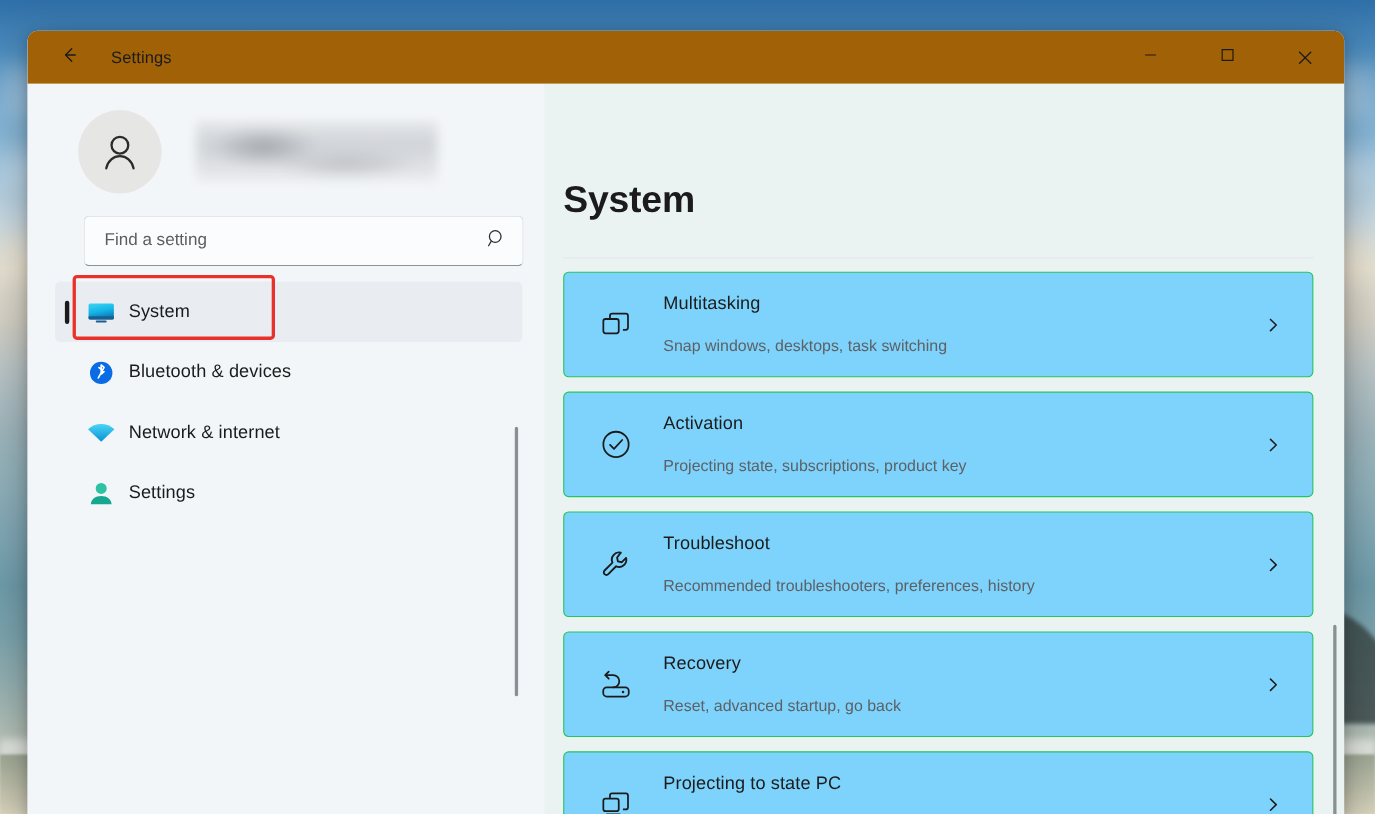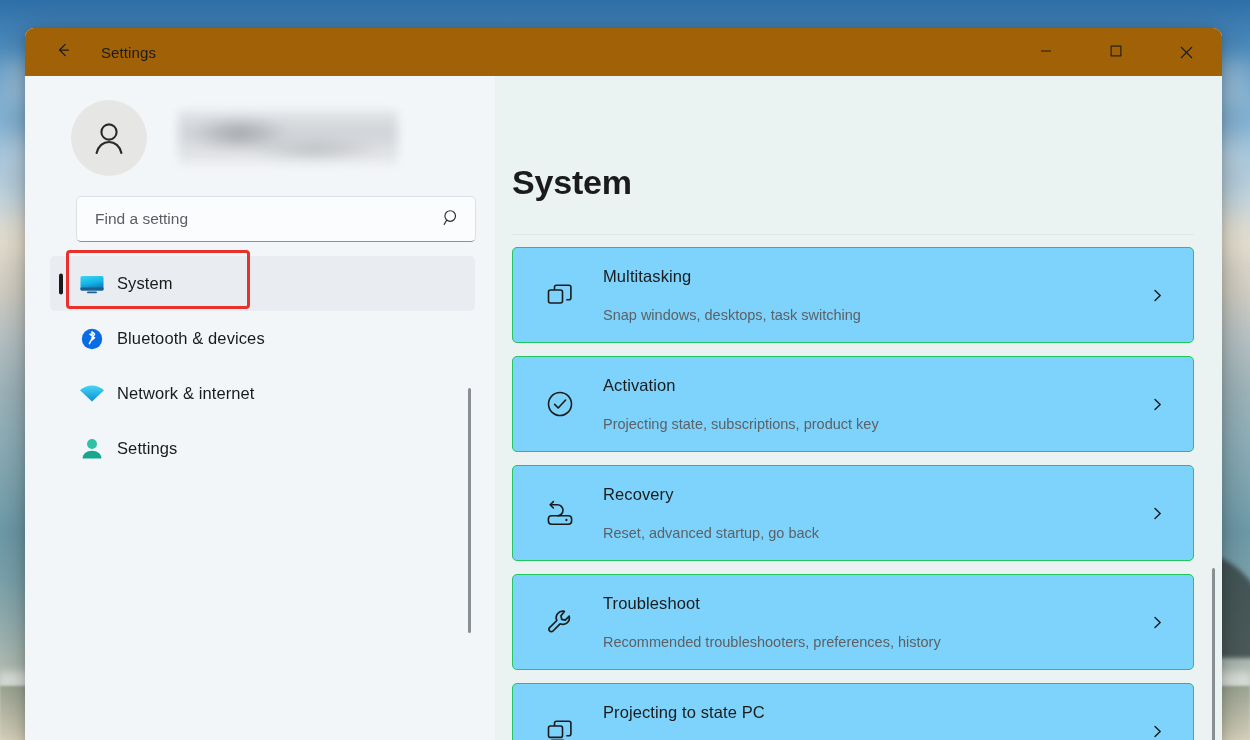--- a/index.html
+++ b/index.html
@@ -504,47 +504,47 @@
             </div>
             <div class="chevron">
               <svg width="17" height="17" viewBox="0 0 17 17" fill="none">
                 <path d="M6 3.4 11.2 8.5 6 13.6" stroke="#1b1b1b" stroke-width="1.4" stroke-linecap="round" stroke-linejoin="round"></path>
               </svg>
             </div>
           </div>
 
           <div class="card">
             <div class="card-icon">
+              <svg width="32" height="32" viewBox="0 0 32 32" fill="none" stroke="#1b1b1b" stroke-width="1.7">
+                <path d="M20.4 5.4a6.6 6.6 0 0 0-7.6 9.1L5.6 21.6a2.4 2.4 0 0 0 3.4 3.4l7.1-7.2a6.6 6.6 0 0 0 9.1-7.6l-3.9 3.9-3.6-.7-.7-3.6z" stroke-linejoin="round"></path>
+              </svg>
+            </div>
+            <div class="card-text">
+              <div class="card-title">Troubleshoot</div>
+              <div class="card-sub">Recommended troubleshooters, preferences, history</div>
+            </div>
+            <div class="chevron">
+              <svg width="17" height="17" viewBox="0 0 17 17" fill="none">
+                <path d="M6 3.4 11.2 8.5 6 13.6" stroke="#1b1b1b" stroke-width="1.4" stroke-linecap="round" stroke-linejoin="round"></path>
+              </svg>
+            </div>
+          </div>
+
+          <div class="card">
+            <div class="card-icon">
               <svg width="32" height="32" viewBox="0 0 32 32" fill="none" stroke="#1b1b1b" stroke-width="1.6">
                 <path d="M9.4 4.6 6.2 7.8l3.2 3.2" stroke-linecap="round" stroke-linejoin="round"></path>
                 <path d="M6.6 7.8h6.9a5.5 5.5 0 0 1 0 11" stroke-linecap="round"></path>
                 <rect x="4.4" y="18.8" width="23.2" height="8.4" rx="3.2"></rect>
                 <circle cx="22.4" cy="23" r="1.15" fill="#1b1b1b" stroke="none"></circle>
               </svg>
             </div>
             <div class="card-text">
               <div class="card-title">Recovery</div>
               <div class="card-sub">Reset, advanced startup, go back</div>
-            </div>
-            <div class="chevron">
-              <svg width="17" height="17" viewBox="0 0 17 17" fill="none">
-                <path d="M6 3.4 11.2 8.5 6 13.6" stroke="#1b1b1b" stroke-width="1.4" stroke-linecap="round" stroke-linejoin="round"></path>
-              </svg>
-            </div>
-          </div>
-
-          <div class="card">
-            <div class="card-icon">
-              <svg width="32" height="32" viewBox="0 0 32 32" fill="none" stroke="#1b1b1b" stroke-width="1.7">
-                <path d="M20.4 5.4a6.6 6.6 0 0 0-7.6 9.1L5.6 21.6a2.4 2.4 0 0 0 3.4 3.4l7.1-7.2a6.6 6.6 0 0 0 9.1-7.6l-3.9 3.9-3.6-.7-.7-3.6z" stroke-linejoin="round"></path>
-              </svg>
-            </div>
-            <div class="card-text">
-              <div class="card-title">Troubleshoot</div>
-              <div class="card-sub">Recommended troubleshooters, preferences, history</div>
             </div>
             <div class="chevron">
               <svg width="17" height="17" viewBox="0 0 17 17" fill="none">
                 <path d="M6 3.4 11.2 8.5 6 13.6" stroke="#1b1b1b" stroke-width="1.4" stroke-linecap="round" stroke-linejoin="round"></path>
               </svg>
             </div>
           </div>
 
           <div class="card">
             <div class="card-icon">

